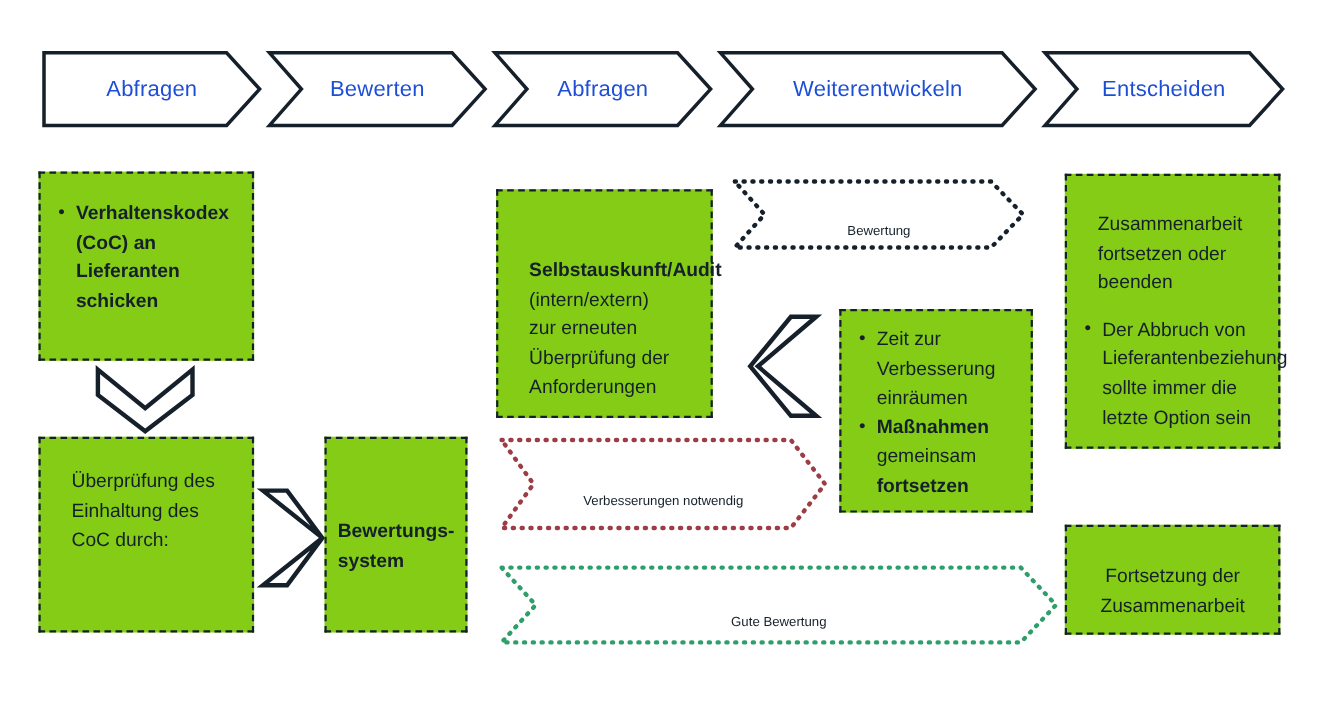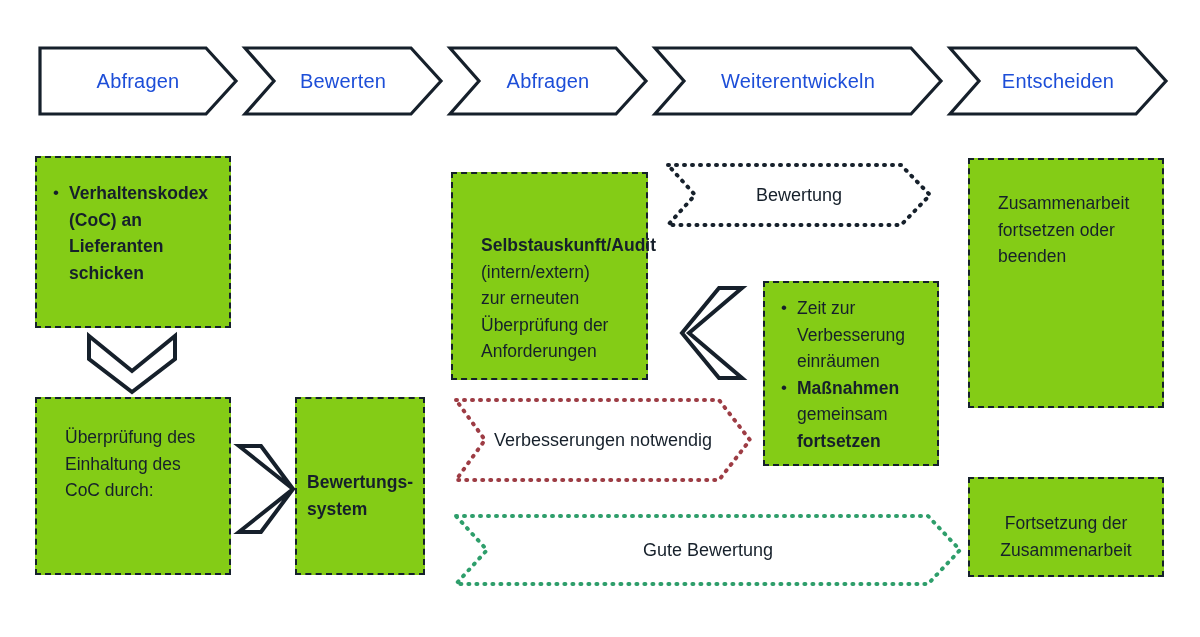--- a/index.html
+++ b/index.html
@@ -48,23 +48,23 @@
   .plain{margin:16px;}
 
   
   .chev{position:absolute;}
   .chev svg{display:block;overflow:visible;}
 
   
   .dotarrow{position:absolute;}
   .dotarrow svg{display:block;overflow:visible;}
   .dotarrow .cap{
-    position:absolute;left:0;top:0;width:100%;height:100%;
+    position:absolute;left:0;top:16px;width:100%;height:100%;
     display:flex;align-items:center;justify-content:center;
-    font-size:18px;color:#16202b;line-height:1.45;
+    font-size:12px;color:#16202b;line-height:1.45;
     pointer-events:none;
   }
 </style>
 </head>
 <body>
 
 <div id="stage">
 
   <div class="banner" style="left:38px;top:46px;width:200px;height:70px;">
     <svg width="200" height="70" viewBox="0 0 200 70">
@@ -171,20 +171,23 @@
   <div class="dotarrow" style="left:453px;top:513px;width:510px;height:74px;">
     <svg width="510" height="74" viewBox="0 0 510 74">
       <polygon points="3,3 475,3 507,37 475,71 3,71 34,37" fill="none" stroke="#2e9e6b" stroke-width="4" stroke-dasharray="1 7" stroke-linecap="round"></polygon>
     </svg>
     <div class="cap">Gute Bewertung</div>
   </div>
 
   <div class="dbox" style="left:968px;top:158px;width:196px;height:250px;">
     <div class="inner" style="padding-top:14px;">
       <p class="plain">Zusammenarbeit fortsetzen oder beenden</p>
+      <ul class="bl">
+        <li><span>Der Abbruch von Lieferantenbeziehung sollte immer die letzte Option sein</span></li>
+      </ul>
     </div>
   </div>
 
   <div class="dbox center" style="left:968px;top:477px;width:196px;height:100px;">
     <div class="inner" style="text-align:center;">
       <span>Fortsetzung der Zusammenarbeit</span>
     </div>
   </div>
 
 </div>

